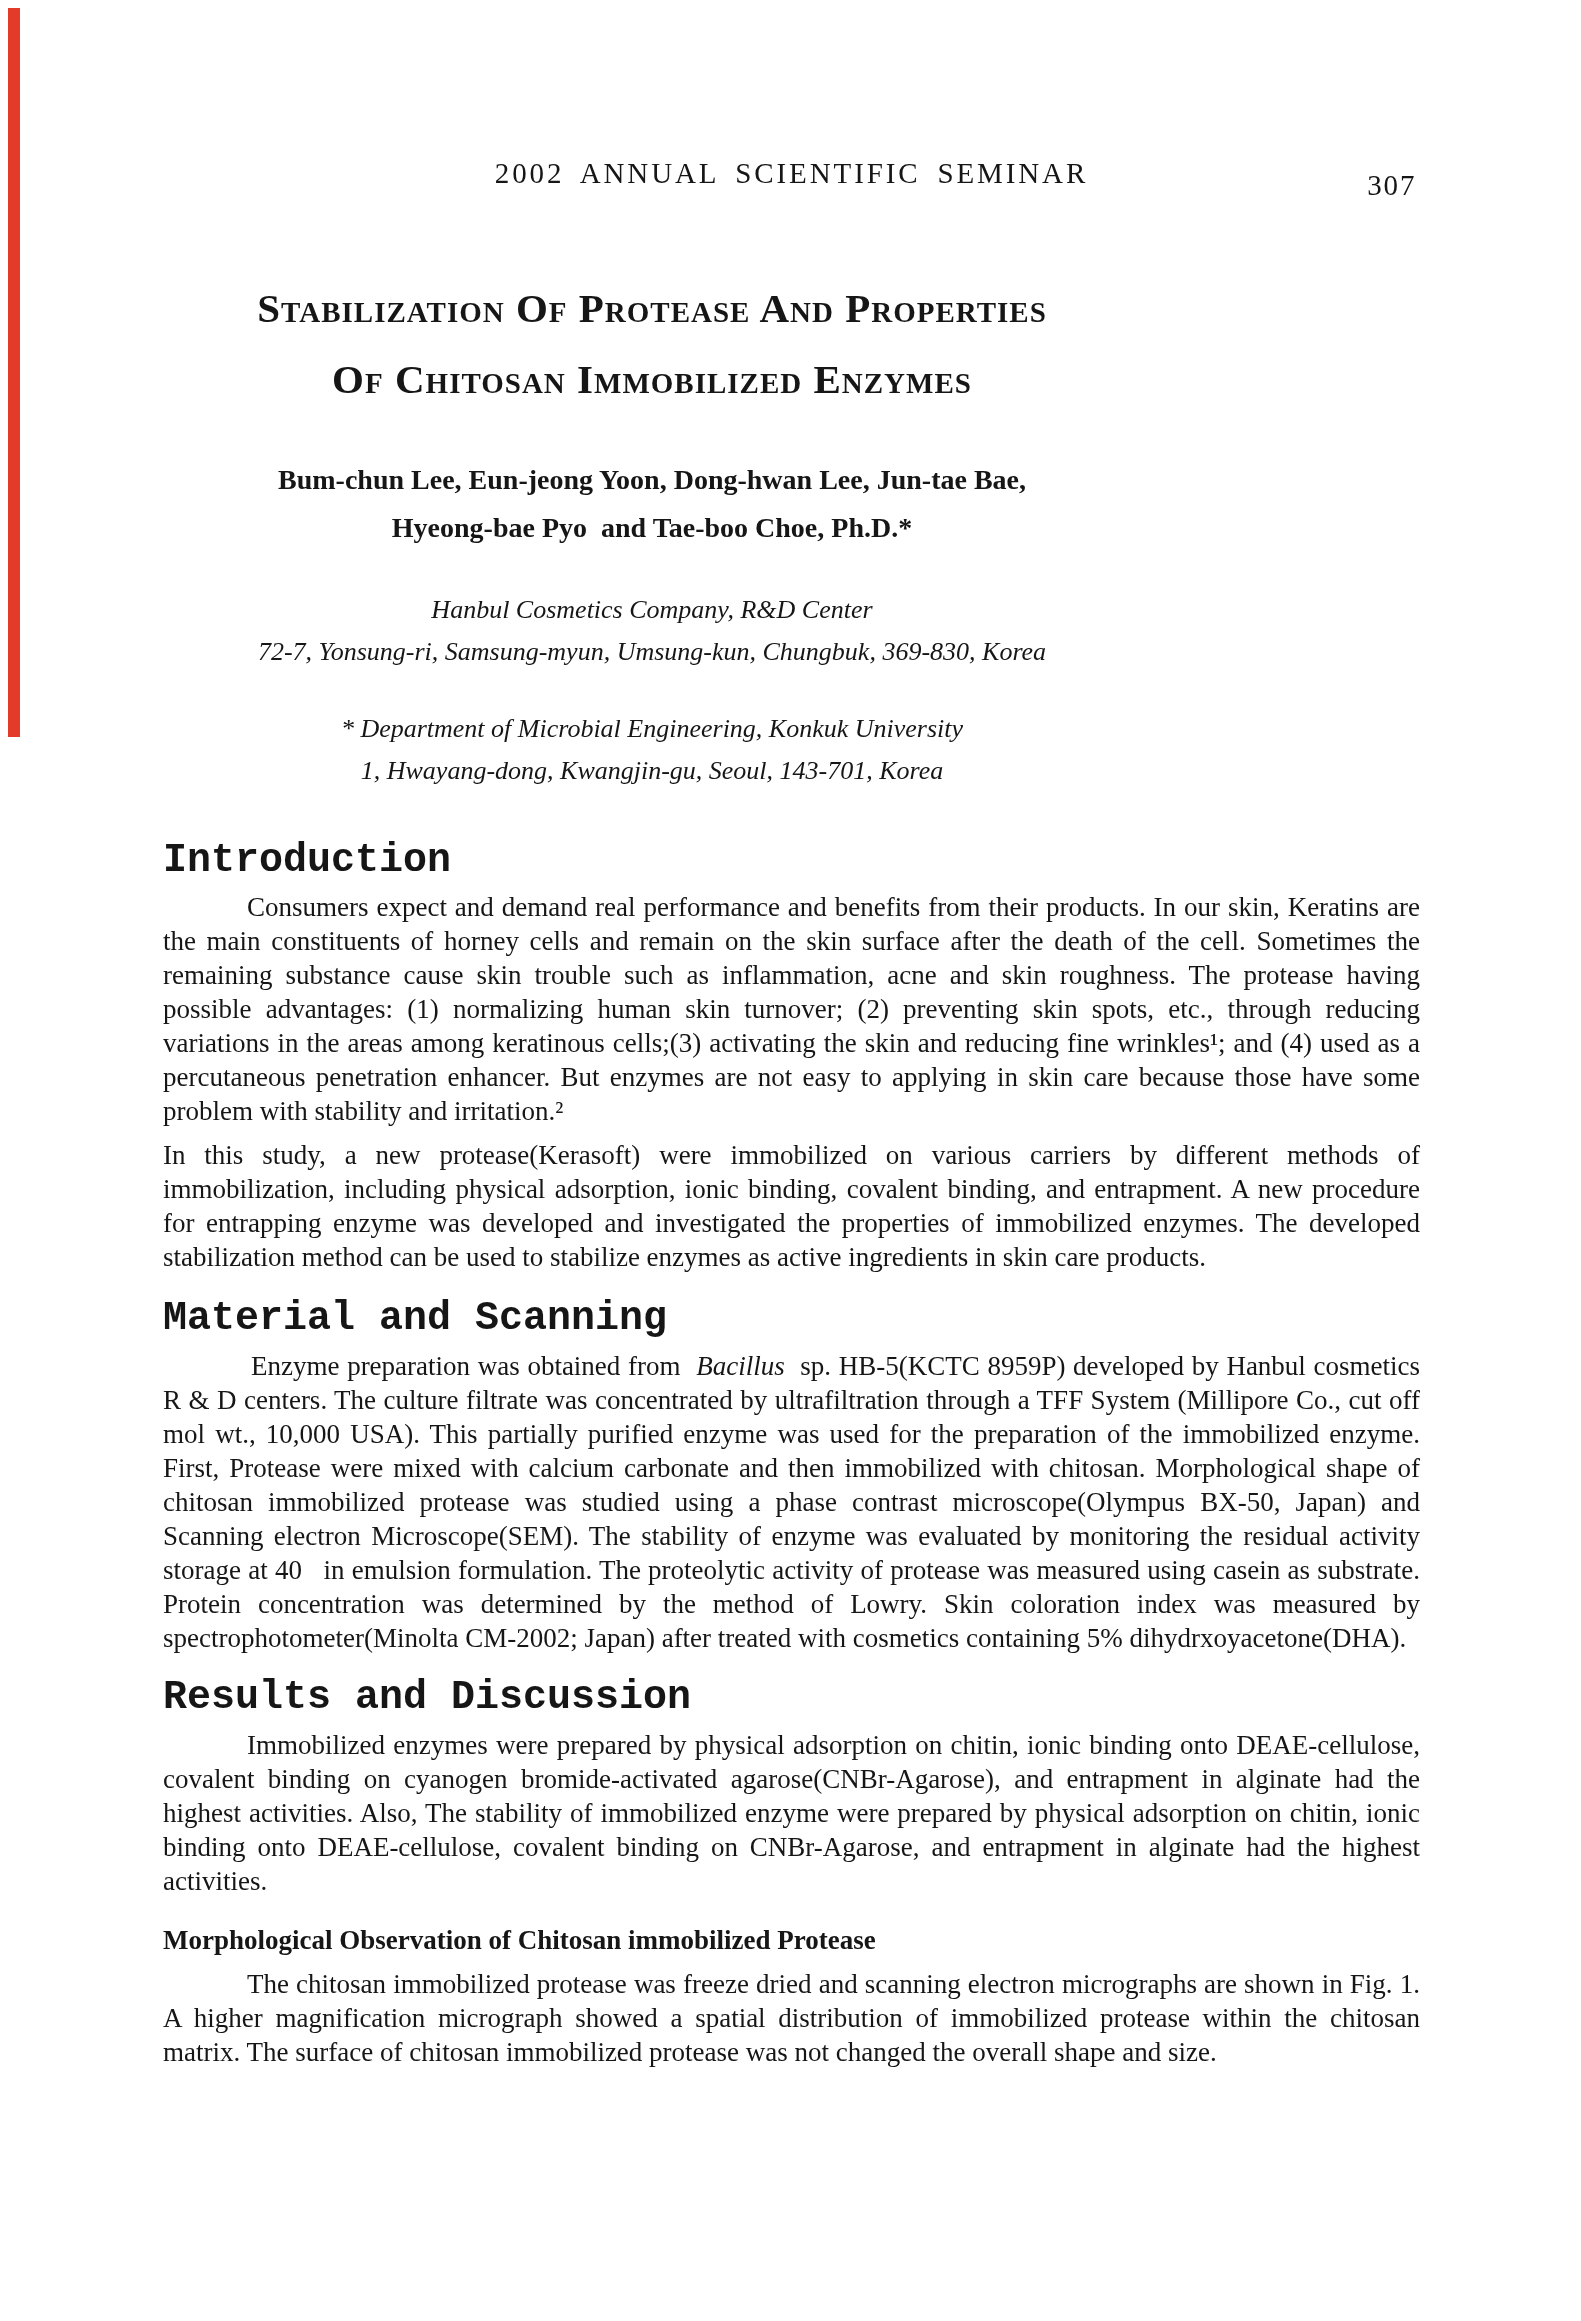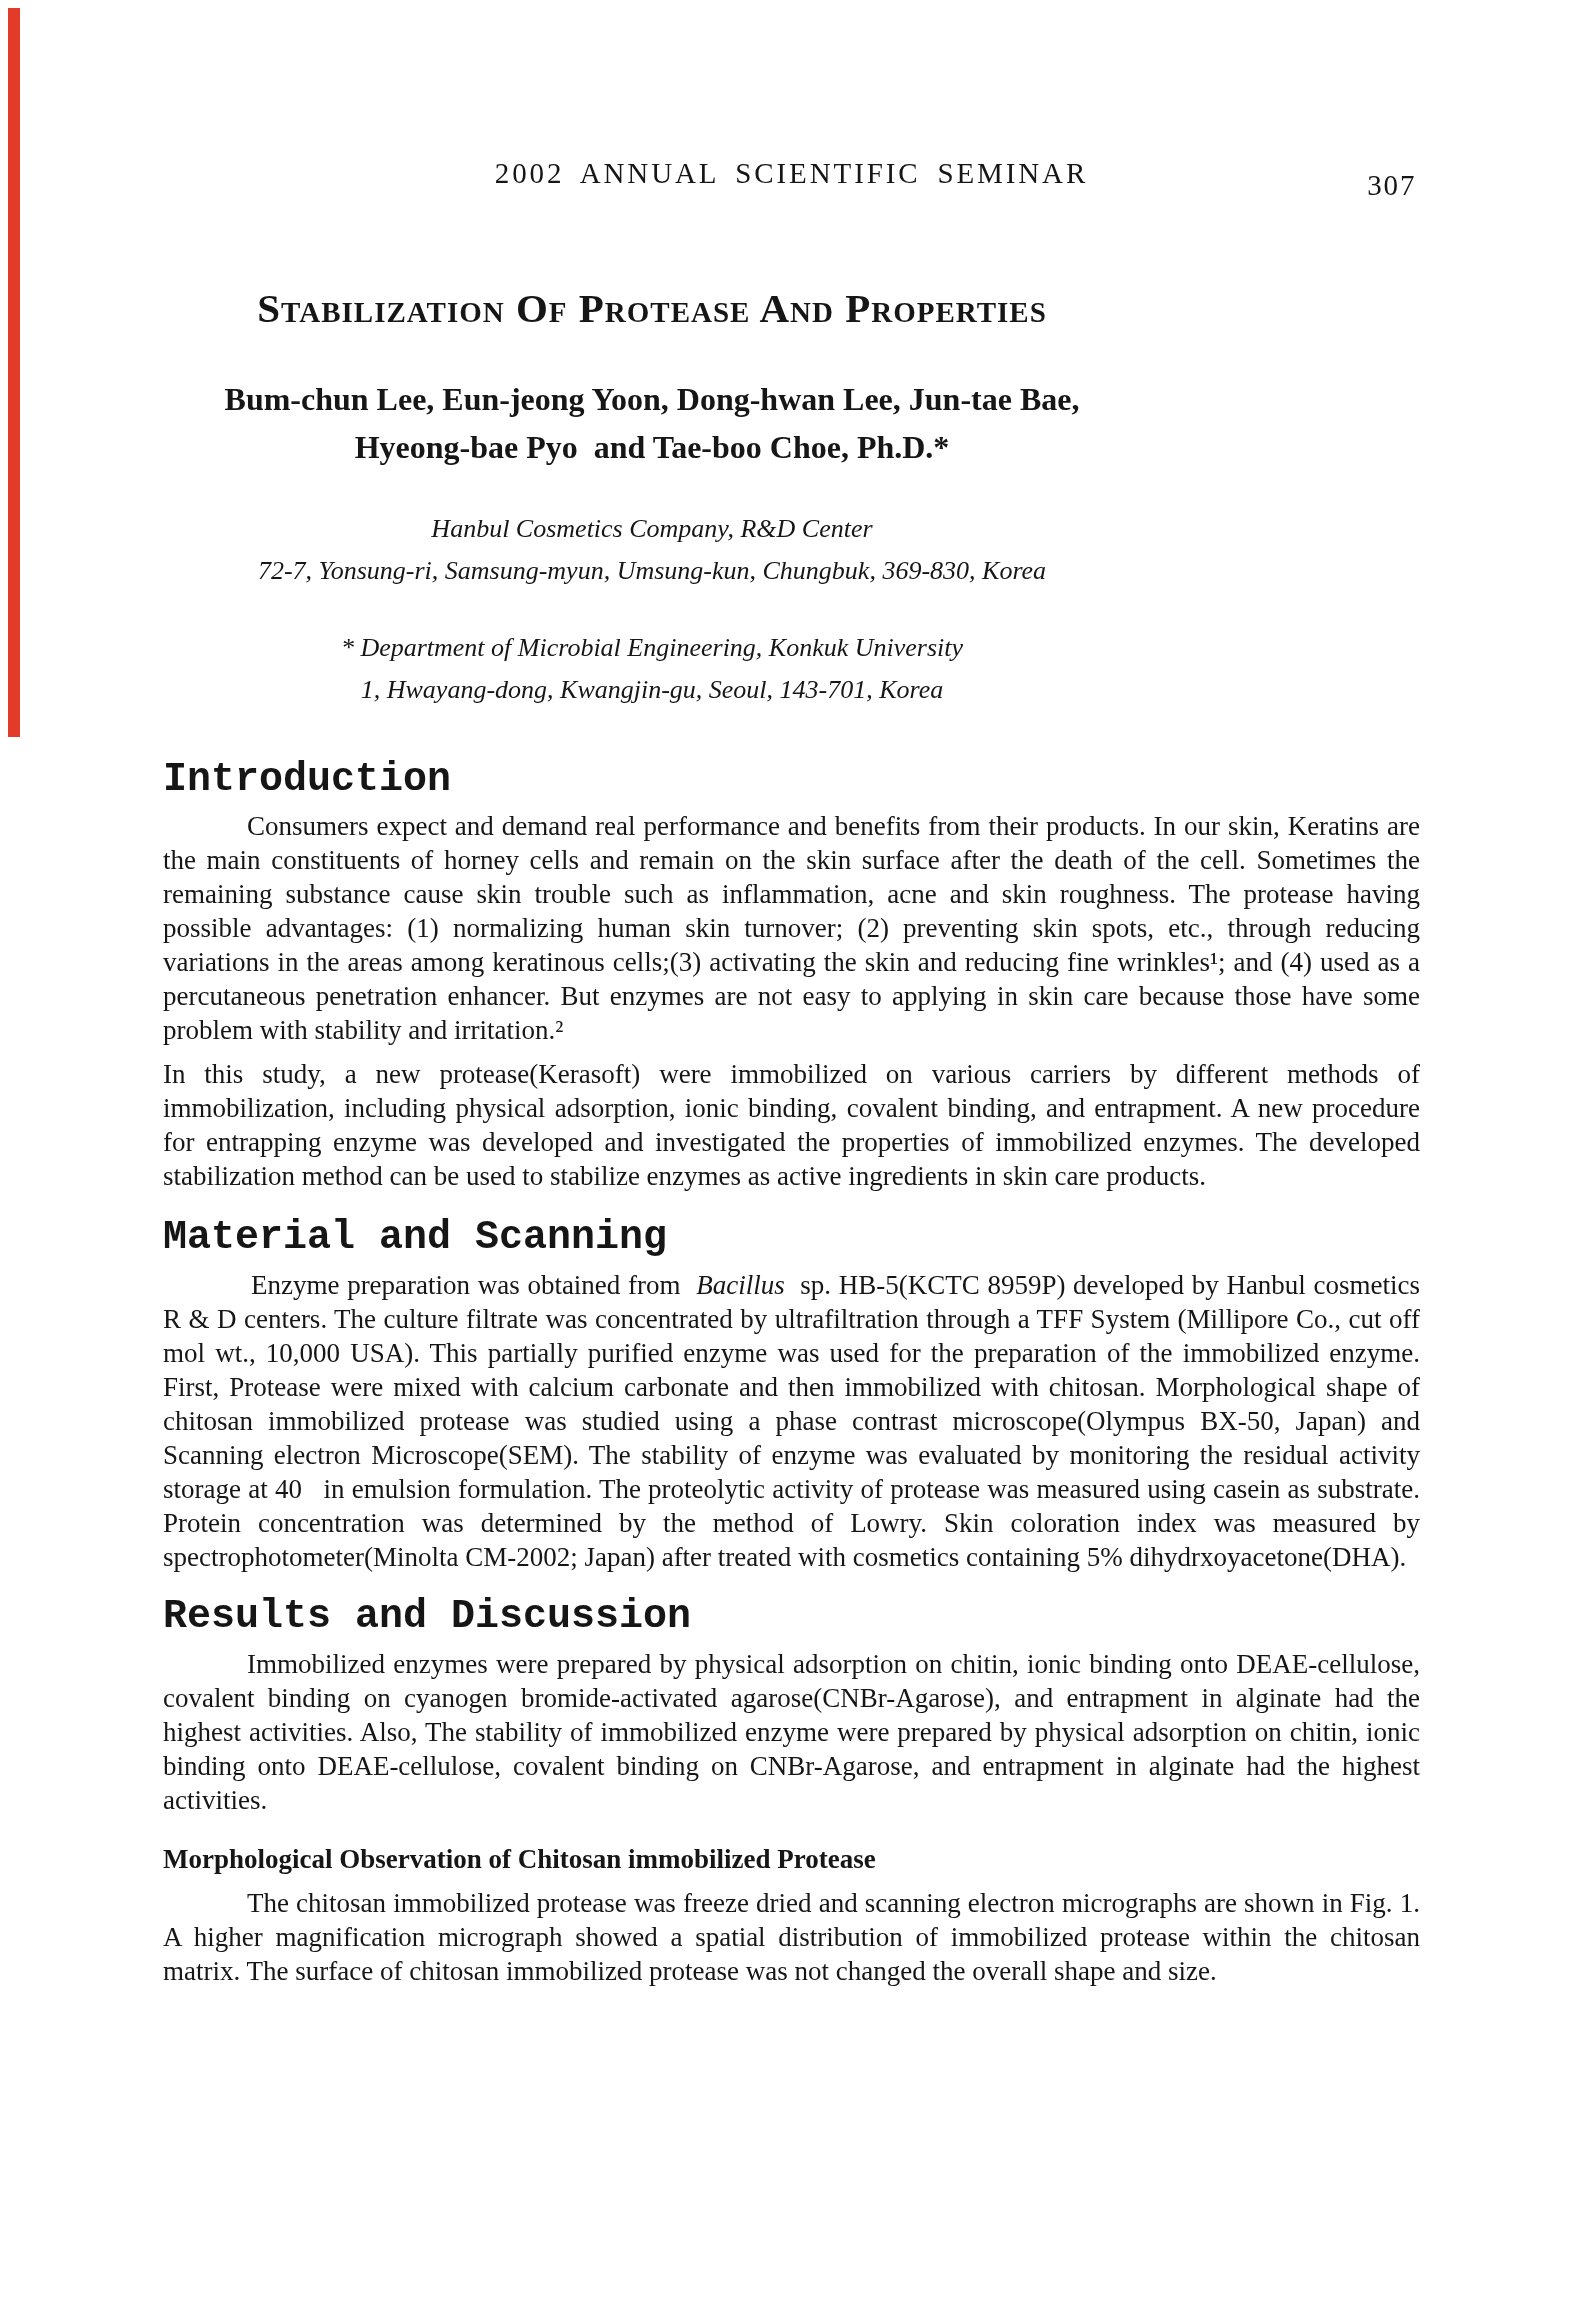--- a/index.html
+++ b/index.html
@@ -42,23 +42,23 @@
   }
   .article-title {
     margin-top: 67px;
     font-weight: bold;
     font-variant: small-caps;
     font-size: 41px;
     line-height: 63px;
     letter-spacing: 1px;
   }
   .authors {
-    margin-top: 23px;
+    margin-top: 33px;
     font-weight: bold;
-    font-size: 32px;
+    font-size: 28px;
     line-height: 40px;
   }
   .affil {
     margin-top: 29px;
     font-style: italic;
     font-size: 26px;
     line-height: 34px;
   }
   .affil.dept { margin-top: 27px; }
   .main {
@@ -97,20 +97,21 @@
   <div class="scan-stripe"></div>
 
   <div class="running-header">
     <div class="journal">2002 ANNUAL SCIENTIFIC SEMINAR</div>
     <div class="pagenum">307</div>
   </div>
 
   <div class="front">
     <div class="article-title">
       <div>Stabilization Of Protease And Properties</div>
+      <div>Of Chitosan Immobilized Enzymes</div>
     </div>
 
     <div class="authors">
       <div>Bum-chun Lee, Eun-jeong Yoon, Dong-hwan Lee, Jun-tae Bae,</div>
       <div>Hyeong-bae Pyo &nbsp;and Tae-boo Choe, Ph.D.*</div>
     </div>
 
     <div class="affil">
       <div>Hanbul Cosmetics Company, R&amp;D Center</div>
       <div>72-7, Yonsung-ri, Samsung-myun, Umsung-kun, Chungbuk, 369-830, Korea</div>

